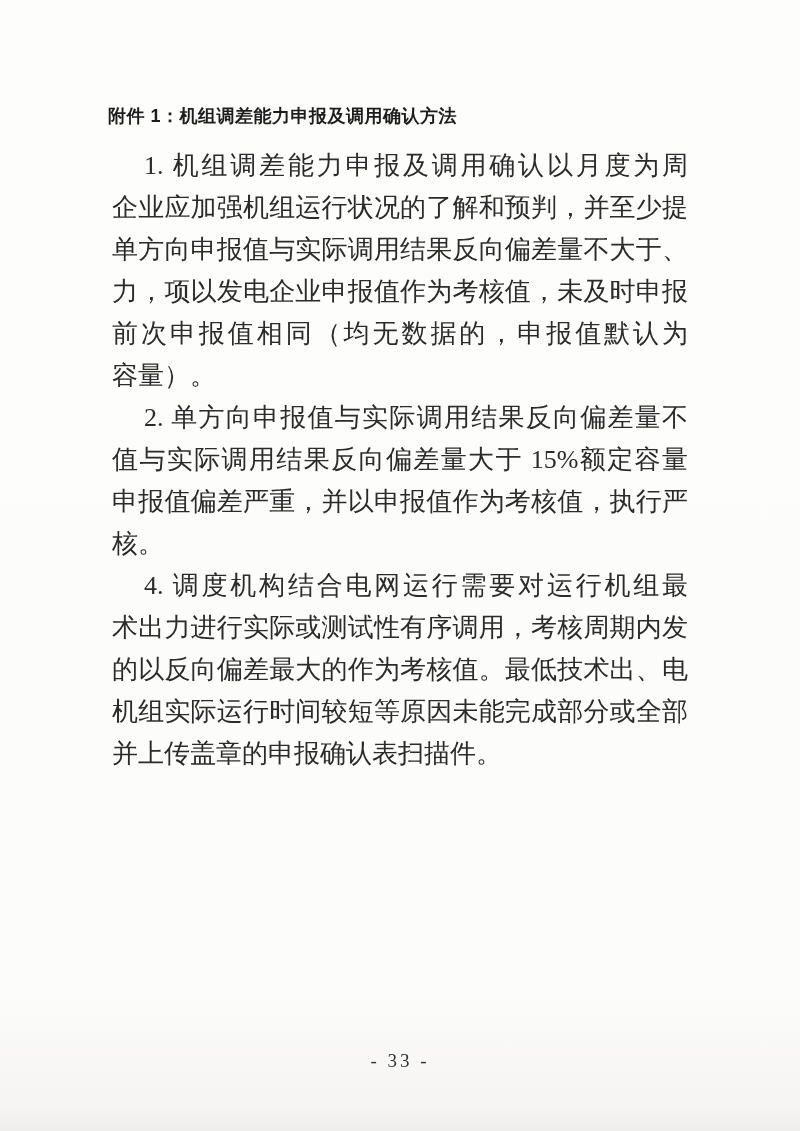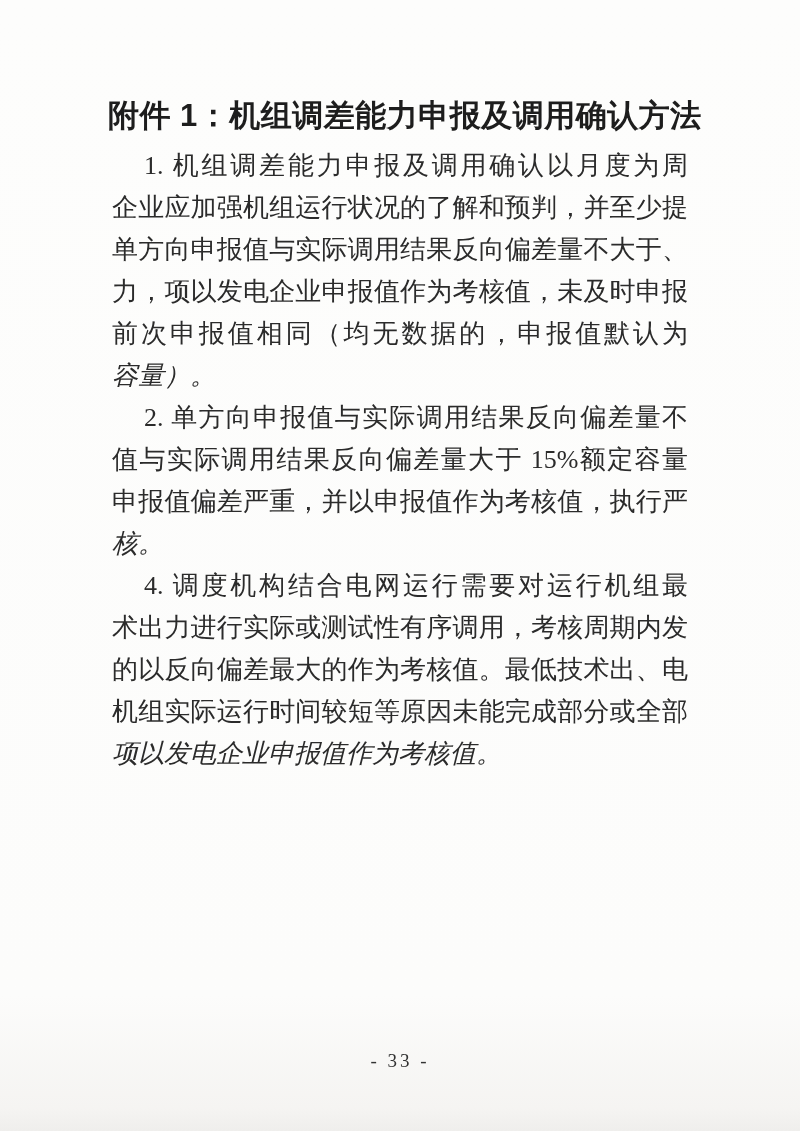--- a/index.html
+++ b/index.html
@@ -17,21 +17,21 @@
     font-family: "Liberation Serif", "DejaVu Serif", serif;
     color: #2e2e2e;
   }
   .doc-title {
     position: absolute;
     left: 108px;
     top: 100px;
     width: 600px;
     font-family: "Liberation Sans", "DejaVu Sans", sans-serif;
     font-weight: bold;
-    font-size: 31px;
+    font-size: 18px;
     line-height: 32px;
     letter-spacing: 0.5px;
     color: #1d1d1d;
     white-space: nowrap;
   }
   .content {
     position: absolute;
     left: 112px;
     top: 145px;
     width: 576px;
@@ -49,21 +49,20 @@
     text-align-last: justify;
     text-justify: inter-character;
     overflow: hidden;
   }
   .line.indent {
     text-indent: 32px;
   }
   .line.end {
     text-align: center;
     text-align-last: left;
-    font-style: italic;
   }
   .page-footer {
     position: absolute;
     left: 0;
     top: 1050px;
     width: 800px;
     text-align: center;
     font-size: 19px;
     letter-spacing: 3px;
     color: #333333;
@@ -92,21 +91,21 @@
       <div class="line">值与实际调用结果反向偏差量大于 15%额定容量的，即认定为</div>
       <div class="line">申报值偏差严重，并以申报值作为考核值，执行严重偏差考</div>
       <div class="line end">核。</div>
     </div>
 
     <div class="para">
       <div class="line indent">4. 调度机构结合电网运行需要对运行机组最高、最低技</div>
       <div class="line">术出力进行实际或测试性有序调用，考核周期内发生多次调用</div>
       <div class="line">的以反向偏差最大的作为考核值。最低技术出、电网受阻、</div>
       <div class="line">机组实际运行时间较短等原因未能完成部分或全部调用的，缺</div>
-      <div class="line end">项以发电企业申报值作为考核值。</div>
+      <div class="line end">并上传盖章的申报确认表扫描件。</div>
     </div>
 
 
 
   </div>
 
   <div class="page-footer">- 33 -</div>
 
 </div>
 

